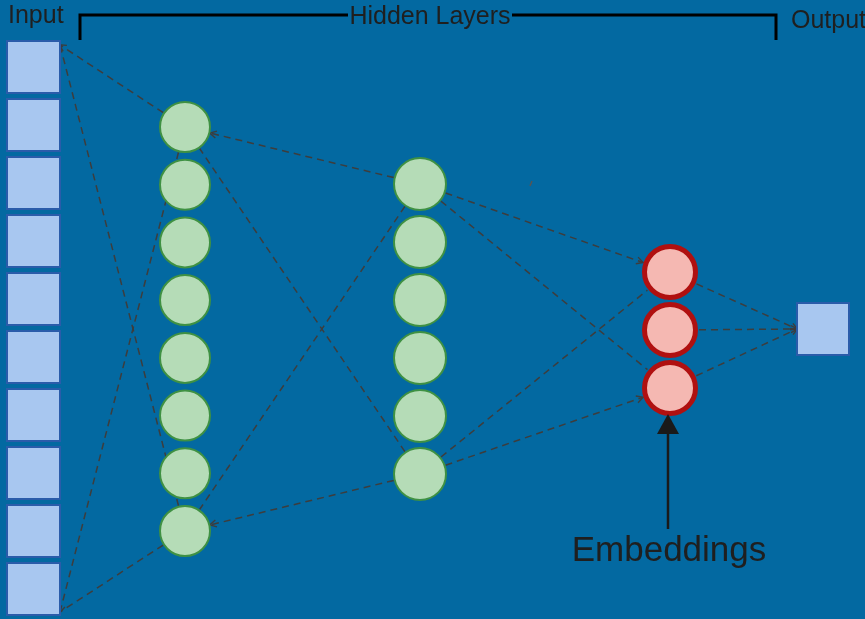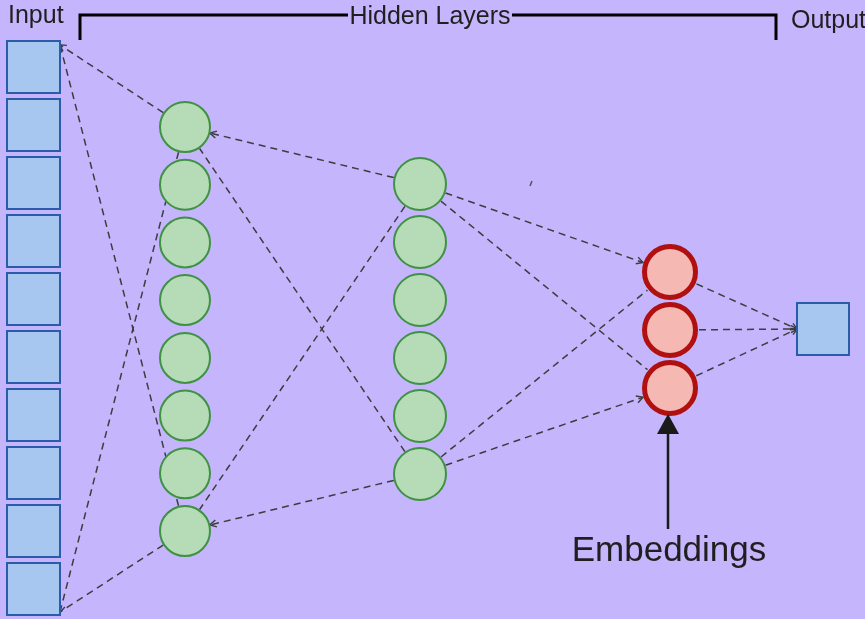--- a/index.html
+++ b/index.html
@@ -1,16 +1,16 @@
 <!DOCTYPE html>
 <html><head>
 <meta charset="utf-8">
 <style>
   html,body{margin:0;padding:0;background:#ffffff;}
-  .stage{position:relative;width:865px;height:619px;background:#c4b5fd;overflow:hidden;}
+  .stage{position:relative;width:865px;height:619px;background:#0369a1;overflow:hidden;}
   svg{display:block;}
   .lbl{font-family:"Liberation Sans",sans-serif;font-size:25px;fill:#1f1f1f;}
   .emb-lbl{font-family:"Liberation Sans",sans-serif;font-size:35px;fill:#1f1f1f;}
   .mid{text-anchor:middle;}
 </style>
 </head>
 <body>
 
 <div class="stage">
   <svg id="diagram" width="865" height="619" viewBox="0 0 865 619" xmlns="http://www.w3.org/2000/svg">

